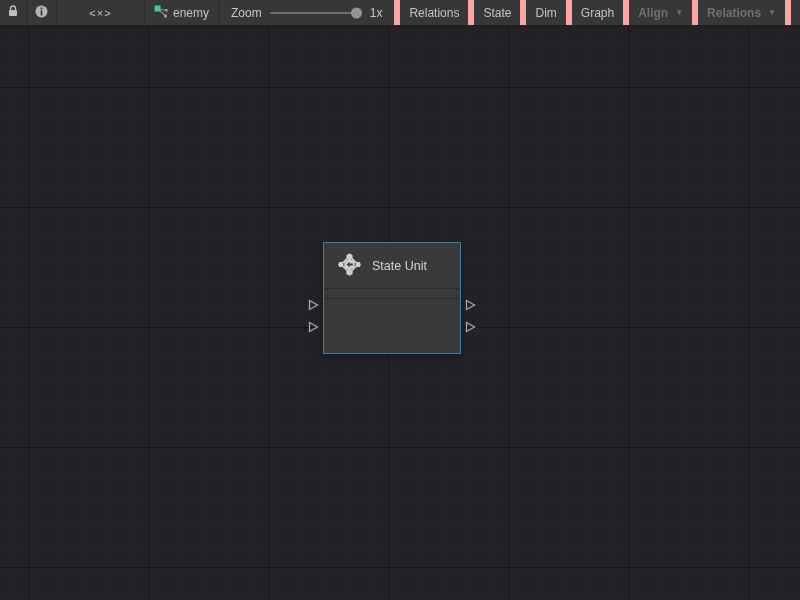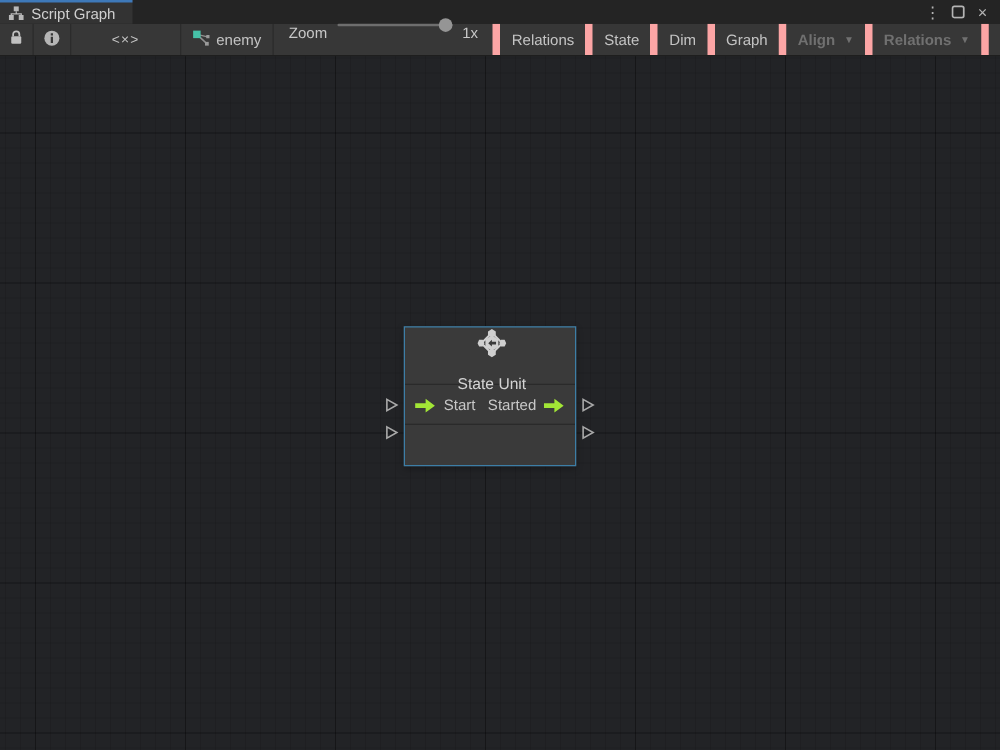--- a/index.html
+++ b/index.html
@@ -41,21 +41,21 @@
     padding:0 9px; border-right:1px solid #2b2b2b; color:#c4c4c4;
     cursor:pointer; white-space:nowrap;
   }
   .tbtn.icon-only { padding:0 8px; }
   .tbtn.wide { flex:0 0 88px; }
   .tbtn.disabled { color:#707070; cursor:default;font-weight:bold; }
   .tbtn .dd { font-size:8px; color:inherit; margin-left:2px; }
   .right-group { margin-left:auto; display:flex; align-items:stretch; }
   .right-group .tbtn { border-left:6px solid #fca5a5; border-right:none; }
 
-  .zoom-group { display:flex; gap:8px; padding:0 12px; }
+  .zoom-group { display:flex; align-items:center; gap:8px; padding:0 12px; }
   .zoom-track {
     position:relative; width:92px; height:2px; background:#6e6e6e; border-radius:1px;
   }
   .zoom-handle {
     position:absolute; top:50%; right:0; transform:translate(0,-50%);
     width:11px; height:11px; border-radius:50%; background:#959595; cursor:pointer;
   }
   .glyph-code { font-size:11px; letter-spacing:1px; color:#c4c4c4; }
 
   
@@ -71,22 +71,22 @@
   }
 
   
   .node-wrap { position:absolute; left:323px; top:216px; width:138px; height:112px; }
   .node {
     position:absolute; inset:0; background:#3a3a3a;
     border:1px solid #3d7ea6; display:flex; flex-direction:column;
     box-shadow:0 2px 6px rgba(0,0,0,0.35);
   }
   .node-header {
-    height:46px; display:flex; align-items:center; gap:10px; padding-left:3px;
-    border-bottom:1px solid #2a2a2a; color:#d4d4d4; font-size:12.5px;flex-direction:column;
+    height:46px; display:flex; align-items:center; gap:10px; padding-left:13px;
+    border-bottom:1px solid #2a2a2a; color:#d4d4d4; font-size:12.5px;
   }
   .node-ports { padding:5px 0 4px 0; }
   .port-row {
     height:22px; display:flex; align-items:center; justify-content:space-between;
     padding:0 8px;
   }
   .port { display:flex; align-items:center; gap:6px; color:#c8c8c8; font-size:12px; cursor:pointer; }
   .port svg { display:block; }
   .node-footer { border-top:1px solid #2a2a2a; flex:1 1 auto; background:#3a3a3a; }
 
@@ -95,42 +95,20 @@
   .outlet.l1 { left:-15px; top:57px; }
   .outlet.l2 { left:-15px; top:79px; }
   .outlet.r1 { left:142px; top:57px; }
   .outlet.r2 { left:142px; top:79px; }
 </style>
 </head>
 <body>
 
 <div class="window">
 
-  <div class="tabbar">
-    <div class="tab">
-      <span class="tab-icon">
-        <svg width="12" height="11" viewBox="0 0 12 11">
-          <rect x="4" y="0" width="4" height="4" fill="#b8b8b8"></rect>
-          <rect x="0" y="7" width="4" height="4" fill="#b8b8b8"></rect>
-          <rect x="8" y="7" width="4" height="4" fill="#b8b8b8"></rect>
-          <path d="M6 4 v2 M2 7 v-1 h8 v1" stroke="#b8b8b8" stroke-width="1" fill="none"></path>
-        </svg>
-      </span>
-      <span>Script Graph</span>
-    </div>
-    <div class="tabbar-controls">
-      <span class="winbtn">⋮</span>
-      <span class="winbtn">
-        <svg width="11" height="11" viewBox="0 0 11 11">
-          <rect x="1" y="1" width="9" height="9" rx="1.5" fill="none" stroke="#b4b4b4" stroke-width="1.4"></rect>
-        </svg>
-      </span>
-      <span class="winbtn">×</span>
-    </div>
-  </div>
 
   <div class="toolbar">
     <div class="tbtn icon-only">
       <span>
         <svg width="10" height="12" viewBox="0 0 10 12">
           <path d="M2.5 5 V3.5 a2.5 2.5 0 0 1 5 0 V5" fill="none" stroke="#c0c0c0" stroke-width="1.4"></path>
           <rect x="1" y="5" width="8" height="6" rx="1" fill="#c0c0c0"></rect>
         </svg>
       </span>
     </div>
@@ -228,34 +206,20 @@
               <polygon points="2.2,9.5 5,9.5 6.3,12 5,14.5 2.2,14.5 1,12" fill="#cfcfcf"></polygon>
               <polygon points="19,9.5 21.8,9.5 23,12 21.8,14.5 19,14.5 17.7,12" fill="#cfcfcf"></polygon>
               <polygon points="12,6.2 17,9 17,15 12,17.8 7,15 7,9" fill="#cfcfcf"></polygon>
               <path d="M9.2 12 L12 9.4 V11 H15.2 V13 H12 V14.6 Z" fill="#3a3a3a"></path>
             </svg>
           </span>
           <span>State Unit</span>
         </div>
 
         <div class="node-ports">
-          <div class="port-row">
-            <span class="port">
-              <svg width="17" height="13" viewBox="0 0 18 14">
-                  <path d="M0 5 H9 V1 L17 7 L9 13 V9 H0 Z" fill="#a2e636"></path>
-                </svg>
-              <span>Start</span>
-            </span>
-            <span class="port">
-              <span>Started</span>
-              <svg width="17" height="13" viewBox="0 0 18 14">
-                  <path d="M0 5 H9 V1 L17 7 L9 13 V9 H0 Z" fill="#a2e636"></path>
-                </svg>
-            </span>
-          </div>
         </div>
 
         <div class="node-footer"></div>
       </div>
     </div>
 
   </div>
 </div>
 
 </body></html>

